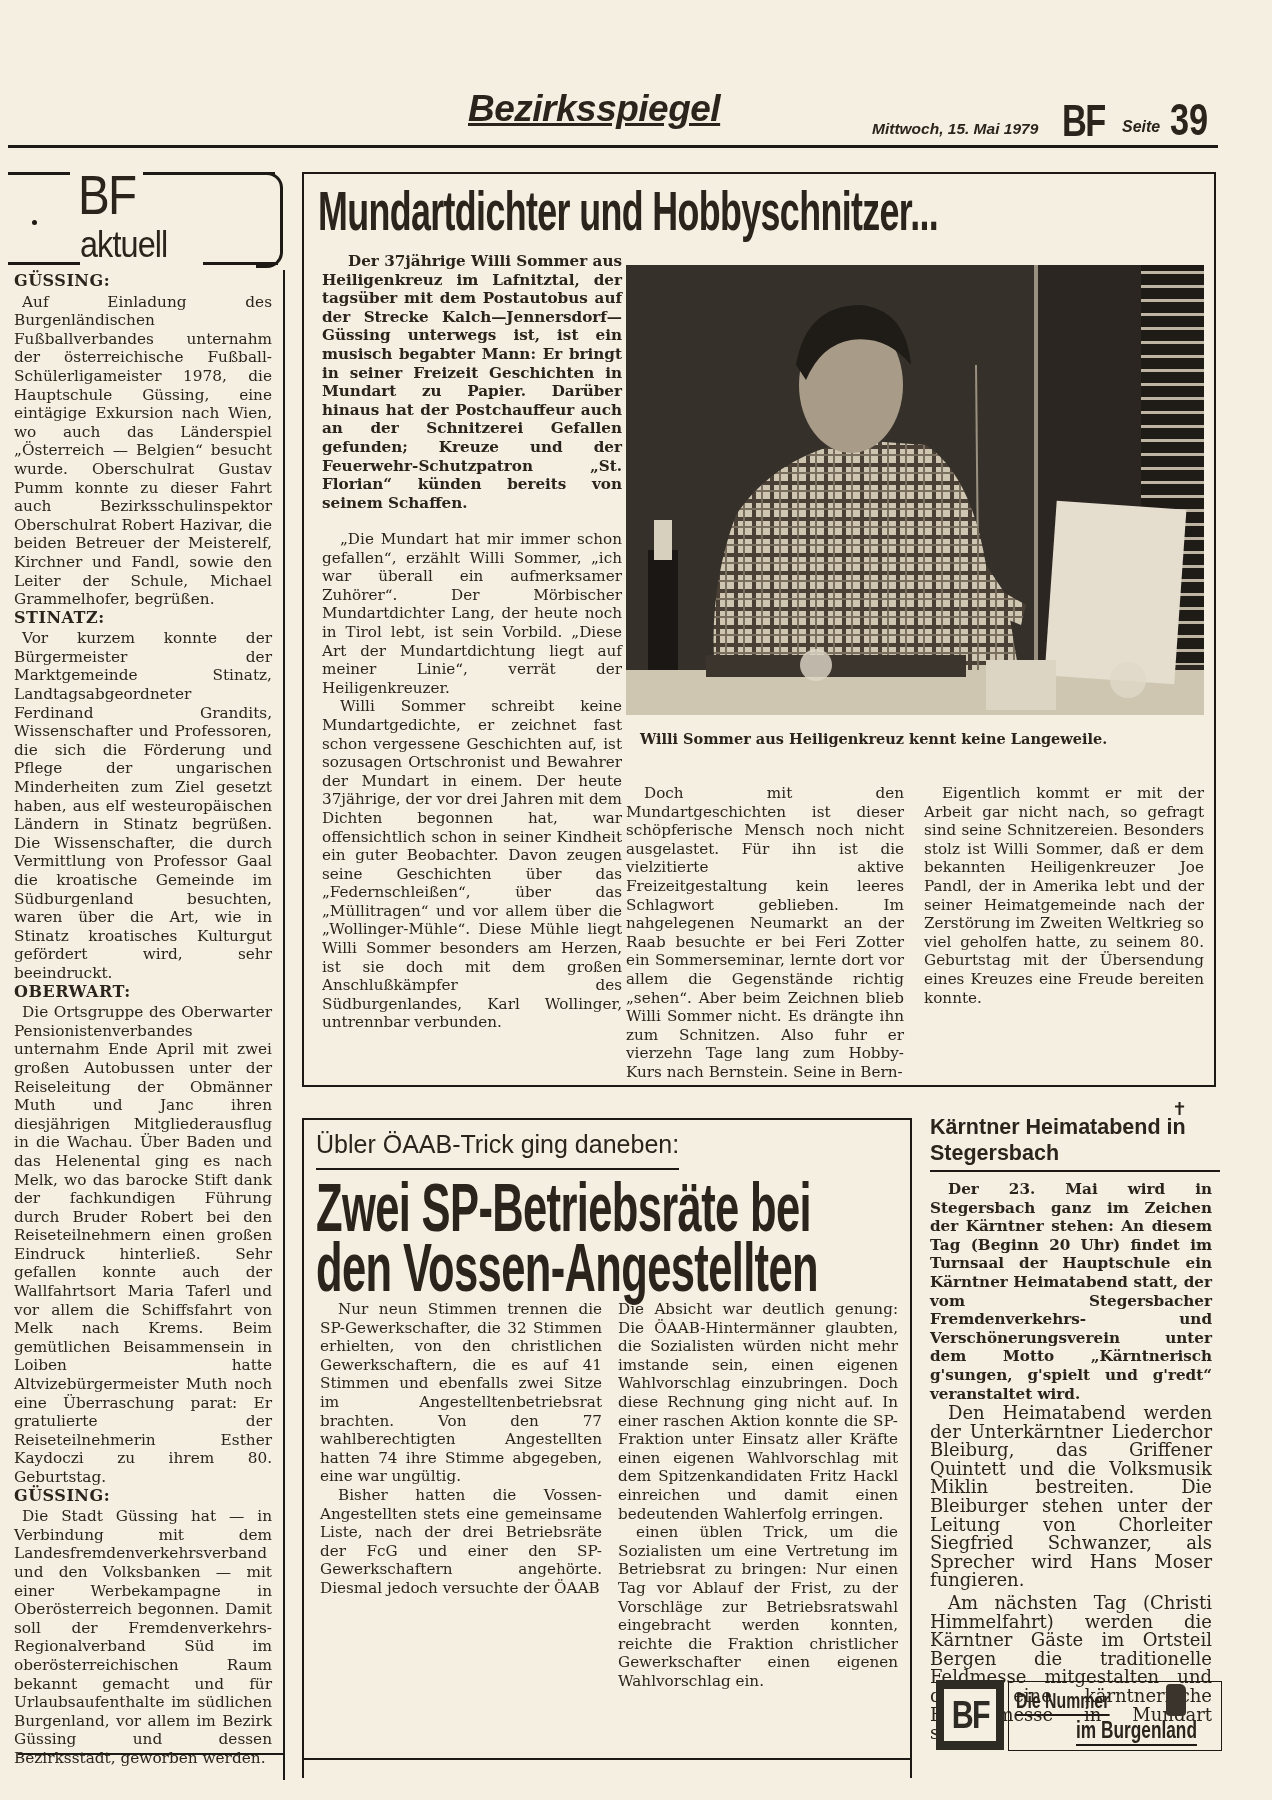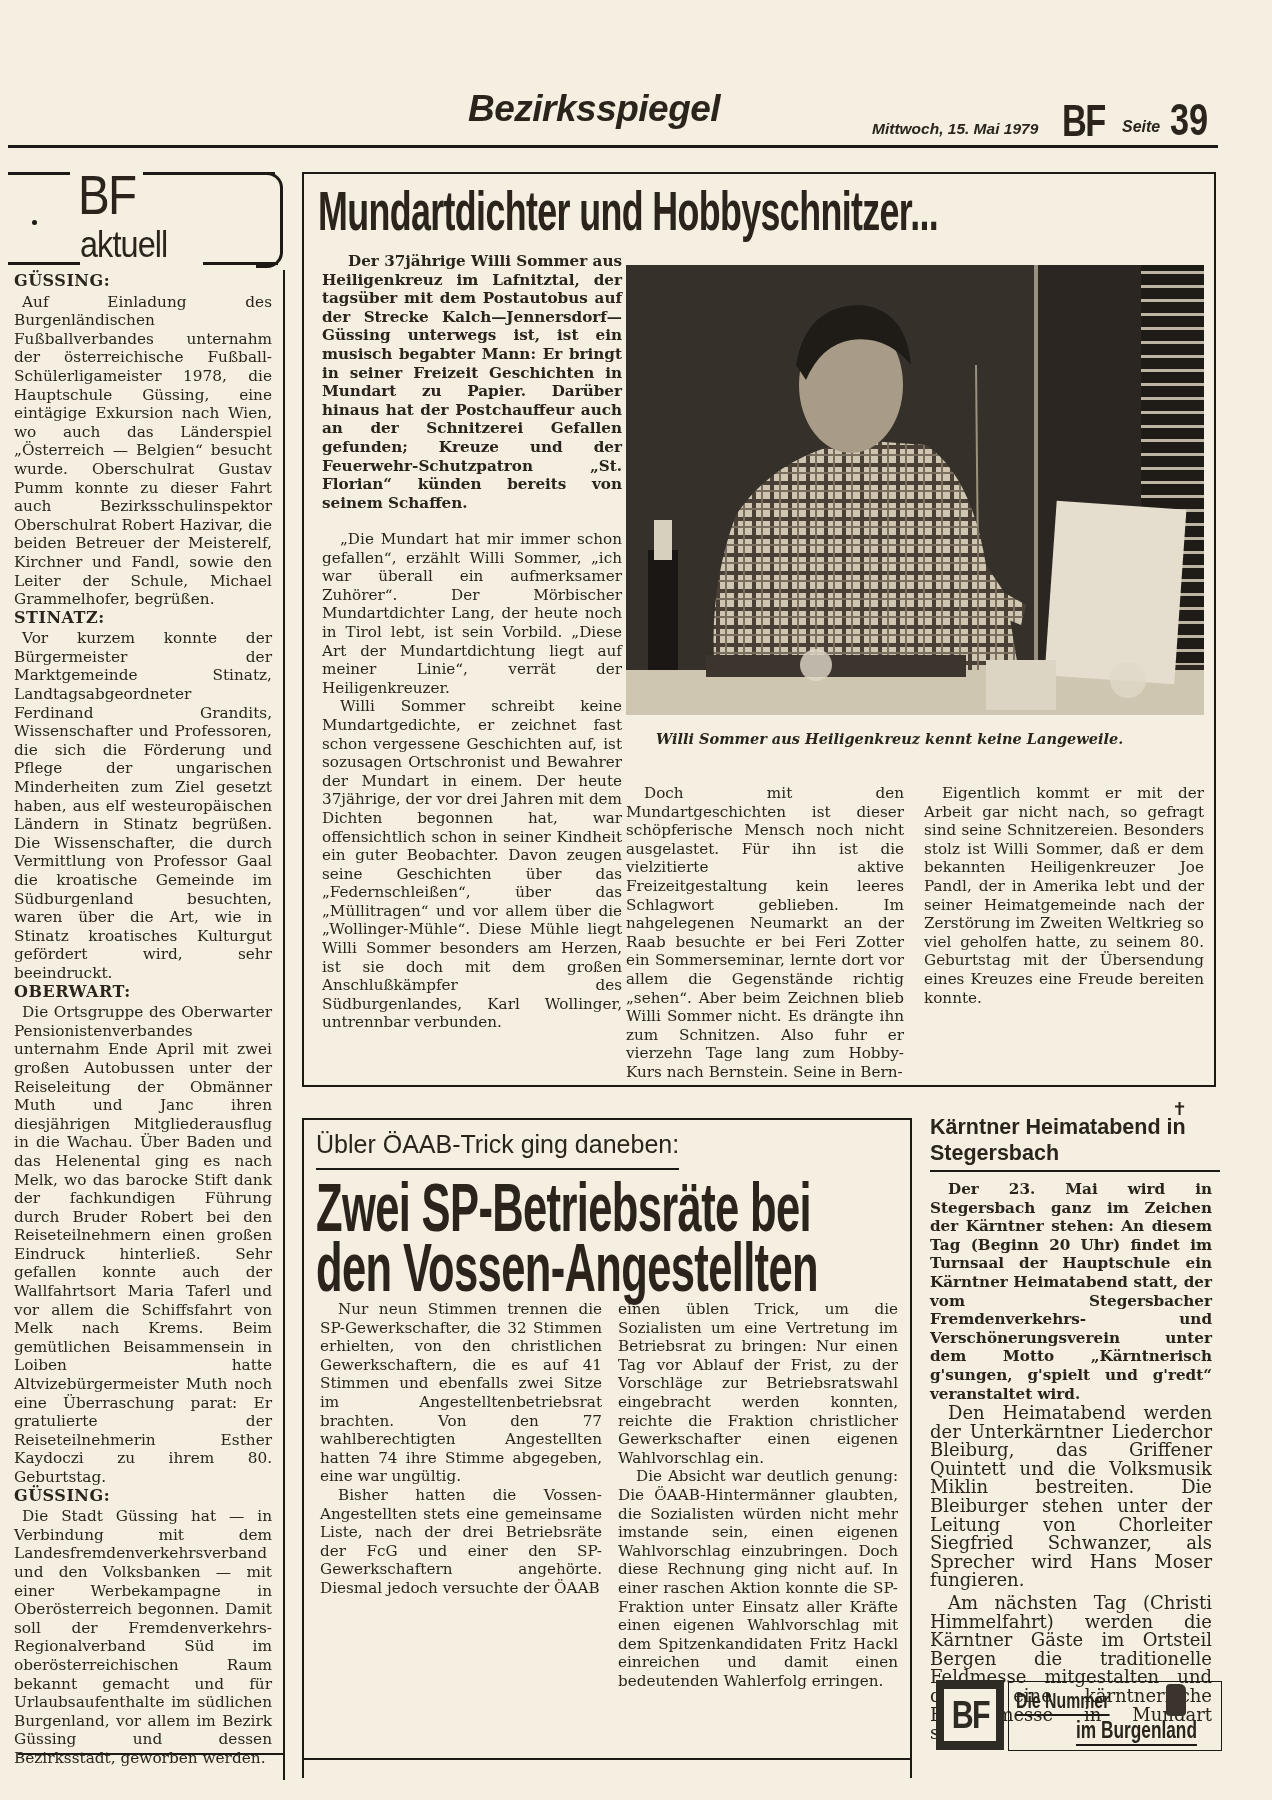--- a/index.html
+++ b/index.html
@@ -9,21 +9,21 @@
     color: #2a241c;
     font-family: "DejaVu Serif", serif;
     position: relative;
   }
   .abs { position: absolute; }
   .serif { font-family: "DejaVu Serif", serif; }
   .sans { font-family: "Liberation Sans", sans-serif; }
   .cond { font-family: "Liberation Sans", sans-serif; font-weight: 900; transform-origin: left top; }
 
   
-  #masthead-section { left: 468px; top: 88px; font-size: 37px; font-style: italic; font-weight: bold; letter-spacing: -0.5px; }
+  #masthead-section { left: 468px; top: 88px; font-size: 37px; font-style: italic; font-weight: bold; letter-spacing: -0.5px; text-decoration: underline; }
   #masthead-date { left: 872px; top: 120px; font-size: 15.5px; font-style: italic; font-weight: bold; }
   #masthead-bf { left: 1062px; top: 96px; font-size: 44px; font-weight: 900; transform: scaleX(0.78); transform-origin: left top; letter-spacing: -2px; }
   #masthead-page-label { left: 1122px; top: 118px; font-size: 16px; font-style: italic; font-weight: bold; }
   #masthead-page-num { left: 1170px; top: 95px; font-size: 44px; font-weight: 900; transform: scaleX(0.78); transform-origin: left top; }
   #header-rule { left: 8px; top: 145px; width: 1210px; height: 3px; background: #1d1a15; }
 
   
   #bf-aktuell-box { left: 8px; top: 168px; width: 276px; height: 100px; }
   #bf-aktuell-box .line-top-l { position:absolute; left:0; top:4px; width:62px; height:3px; background:#1d1a15; }
   #bf-aktuell-box .line-top-r { position:absolute; left:135px; top:4px; width:132px; height:3px; background:#1d1a15; }
@@ -41,21 +41,21 @@
   .brief-head:first-child { margin-top: 0; }
   .brief-body { text-indent: 8px; hyphens: auto; }
 
   
   #feature-box { left: 302px; top: 172px; width: 914px; height: 915px; border: 2px solid #1d1a15; box-sizing: border-box; }
   #feature-headline { left: 318px; top: 178px; font-size: 56px; white-space: nowrap; transform: scaleX(0.64); letter-spacing: -1px; }
   #feature-lead { left: 322px; top: 252px; width: 300px; font-size: 15.2px; line-height: 18.6px; font-weight: bold; text-align: justify; text-indent: 26px; }
   #feature-col1 { left: 322px; top: 530px; width: 300px; font-size: 15.2px; line-height: 18.6px; text-align: justify; }
   #feature-col1 p { margin: 0; text-indent: 18px; }
   #feature-photo { left: 626px; top: 265px; width: 578px; height: 450px; overflow: hidden; background: #2a2520; }
-  #feature-caption { left: 656px; top: 730px; font-size: 14.5px; font-weight: bold; white-space: nowrap; font-style: italic; }
+  #feature-caption { left: 640px; top: 730px; font-size: 14.5px; font-weight: bold; white-space: nowrap; }
   #feature-col2 { left: 626px; top: 784px; width: 278px; font-size: 15.2px; line-height: 18.6px; text-align: justify; text-indent: 18px; }
   #feature-col3 { left: 924px; top: 784px; width: 280px; font-size: 15.2px; line-height: 18.6px; text-align: justify; }
   #feature-col3 p { margin: 0 0 18px 0; text-indent: 18px; }
 
   
   #vossen-box { left: 302px; top: 1118px; width: 610px; height: 660px; border: 2px solid #1d1a15; border-bottom: none; box-sizing: border-box; }
   #vossen-bottom-rule { left: 302px; top: 1758px; width: 610px; height: 2px; background: #1d1a15; }
   #vossen-kicker { left: 316px; top: 1130px; font-size: 25px; font-family: "Liberation Sans", sans-serif; white-space: nowrap; border-bottom: 2px solid #1d1a15; padding-bottom: 9px; }
   #vossen-headline-1 { left: 316px; top: 1172px; font-size: 68px; white-space: nowrap; transform: scaleX(0.64); letter-spacing: -1px; line-height: 70px; }
   #vossen-headline-2 { left: 316px; top: 1232px; font-size: 68px; white-space: nowrap; transform: scaleX(0.64); letter-spacing: -1px; line-height: 70px; }
@@ -185,22 +185,22 @@
 <div class="abs" id="vossen-box"></div>
 <div class="abs" id="vossen-bottom-rule"></div>
 <div class="abs" id="vossen-kicker">Übler ÖAAB-Trick ging daneben:</div>
 <div class="abs cond" id="vossen-headline-1">Zwei SP-Betriebsräte bei</div>
 <div class="abs cond" id="vossen-headline-2">den Vossen-Angestellten</div>
 <div class="abs serif" id="vossen-col1">
   <p>Nur neun Stimmen trennen die SP-Gewerkschafter, die 32 Stimmen erhielten, von den christlichen Gewerkschaftern, die es auf 41 Stimmen und ebenfalls zwei Sitze im Angestelltenbetriebsrat brachten. Von den 77 wahlberechtigten Angestellten hatten 74 ihre Stimme abgegeben, eine war ungültig.</p>
   <p>Bisher hatten die Vossen-Angestellten stets eine gemeinsame Liste, nach der drei Betriebsräte der FcG und einer den SP-Gewerkschaftern angehörte. Diesmal jedoch versuchte der ÖAAB</p>
 </div>
 <div class="abs serif" id="vossen-col2">
+  <p>Die Absicht war deutlich genung: Die ÖAAB-Hintermänner glaubten, die Sozialisten würden nicht mehr imstande sein, einen eigenen Wahlvorschlag einzubringen. Doch diese Rechnung ging nicht auf. In einer raschen Aktion konnte die SP-Fraktion unter Einsatz aller Kräfte einen eigenen Wahlvorschlag mit dem Spitzenkandidaten Fritz Hackl einreichen und damit einen bedeutenden Wahlerfolg erringen.</p>
   <p>einen üblen Trick, um die Sozialisten um eine Vertretung im Betriebsrat zu bringen: Nur einen Tag vor Ablauf der Frist, zu der Vorschläge zur Betriebsratswahl eingebracht werden konnten, reichte die Fraktion christlicher Gewerkschafter einen eigenen Wahlvorschlag ein.</p>
-  <p>Die Absicht war deutlich genung: Die ÖAAB-Hintermänner glaubten, die Sozialisten würden nicht mehr imstande sein, einen eigenen Wahlvorschlag einzubringen. Doch diese Rechnung ging nicht auf. In einer raschen Aktion konnte die SP-Fraktion unter Einsatz aller Kräfte einen eigenen Wahlvorschlag mit dem Spitzenkandidaten Fritz Hackl einreichen und damit einen bedeutenden Wahlerfolg erringen.</p>
 </div>
 
 <div class="abs" id="karnten-ornament">✝</div>
 <div class="abs" id="karnten-headline">Kärntner Heimatabend in Stegersbach</div>
 <div class="abs" id="karnten-rule"></div>
 <div class="abs serif" id="karnten-lead">Der 23. Mai wird in Stegersbach ganz im Zeichen der Kärntner stehen: An diesem Tag (Beginn 20 Uhr) findet im Turnsaal der Hauptschule ein Kärntner Heimatabend statt, der vom Stegersbacher Fremdenverkehrs- und Verschönerungsverein unter dem Motto „Kärntnerisch g'sungen, g'spielt und g'redt“ veranstaltet wird.</div>
 <div class="abs serif" id="karnten-body">
   <p>Den Heimatabend werden der Unterkärntner Liederchor Bleiburg, das Griffener Quintett und die Volksmusik Miklin bestreiten. Die Bleiburger stehen unter der Leitung von Chorleiter Siegfried Schwanzer, als Sprecher wird Hans Moser fungieren.</p>
   <p>Am nächsten Tag (Christi Himmelfahrt) werden die Kärntner Gäste im Ortsteil Bergen die traditionelle Feldmesse mitgestalten und dabei eine kärntnerische Bauernmesse in Mundart singen.</p>
 </div>

